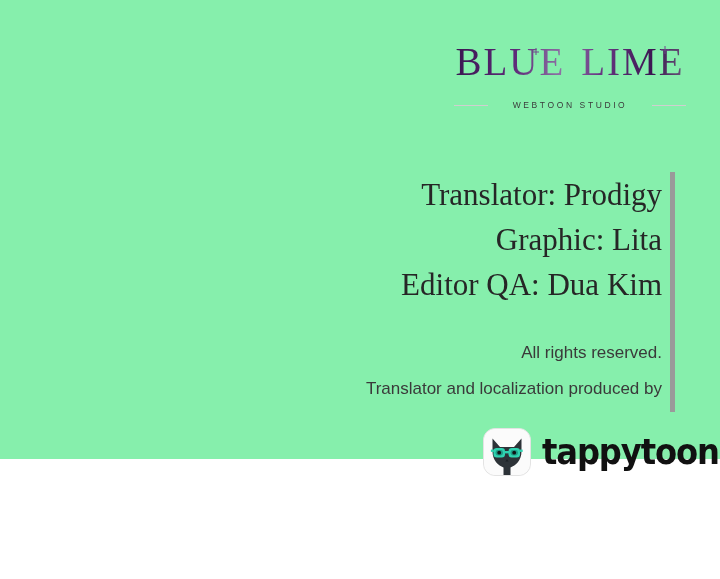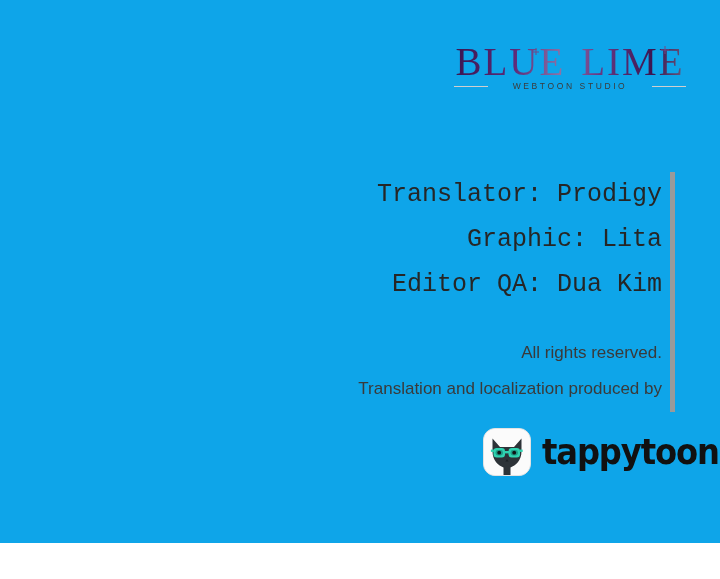--- a/index.html
+++ b/index.html
@@ -11,22 +11,22 @@
     height: 579px;
     background: #ffffff;
     font-family: "Liberation Sans", sans-serif;
     overflow: hidden;
     position: relative;
   }
 
   #credits-page {
     position: relative;
     width: 720px;
-    height: 543px;
-    background: #0ea5e9;
+    height: 459px;
+    background: #86efac;
   }
 
   
   .studio-logo {
     position: absolute;
     left: 455px;
     top: 42px;
     width: 230px;
     text-align: center;
   }
@@ -69,21 +69,21 @@
     top: 50%;
     left: 0;
     height: 1px;
     width: 100%;
     transform: translateY(-50%);
   }
   .sparkle-1 { left: 77px; top: 6px; width: 7px; height: 7px; }
   .sparkle-2 { left: 206px; top: 4px; width: 8px; height: 8px; }
 
   .studio-sub-row {
-    margin-top: 0;
+    margin-top: 19px;
     display: flex;
     align-items: center;
     justify-content: center;
     gap: 25px;
   }
   .sub-rule {
     height: 1px;
     width: 34px;
     background: #cfcfcf;
     flex: 0 0 auto;
@@ -109,22 +109,22 @@
 
   
   .credits-block {
     position: absolute;
     right: 58px;
     top: 172px;
     width: 420px;
     text-align: right;
   }
   .credit-line {
-    font-family: Liberation Mono, monospace;
-    font-size: 25px;
+    font-family: Liberation Serif, serif;
+    font-size: 31px;
     line-height: 45px;
     color: #262626;
     white-space: nowrap;
     font-weight: 400;
   }
 
   
   .legal-block {
     position: absolute;
     right: 58px;
@@ -196,21 +196,21 @@
   <div class="accent-bar"></div>
 
   <div class="credits-block">
     <div class="credit-line">Translator: Prodigy</div>
     <div class="credit-line">Graphic: Lita</div>
     <div class="credit-line">Editor QA: Dua Kim</div>
   </div>
 
   <div class="legal-block">
     <div class="legal-line">All rights reserved.</div>
-    <div class="legal-line">Translation and localization produced by</div>
+    <div class="legal-line">Translator and localization produced by</div>
   </div>
 
   <div class="brand-lockup">
     <div class="brand-icon">
       <svg width="46" height="46" viewBox="0 0 46 46" xmlns="http://www.w3.org/2000/svg" aria-hidden="true">
         <rect x="0" y="0" width="46" height="46" rx="12" fill="#fbfbfb"></rect>
 
         <path d="M8.5 9.5 L8.5 22.5 C8.5 31.5 14.5 36.5 19.5 38.5 L19.5 46 L26.5 46 L26.5 38.5 C31.5 36.5 37.5 31.5 37.5 22.5 L37.5 9.5 L30.0 18.0 L16.0 18.0 Z" fill="#2d3338"></path>
 
         <rect x="9.5" y="19.0" width="11.5" height="9.5" rx="3.2" fill="#2fd3b0"></rect>

